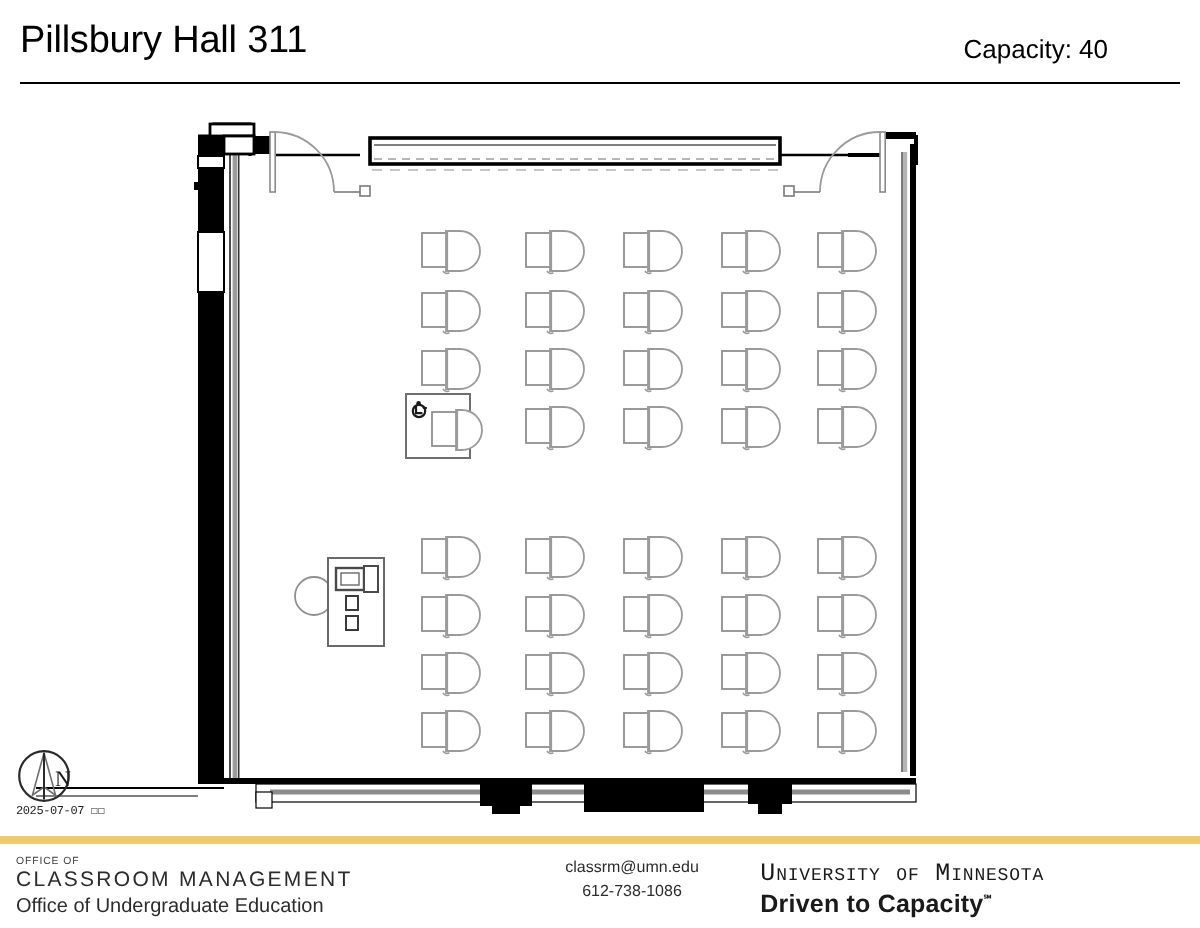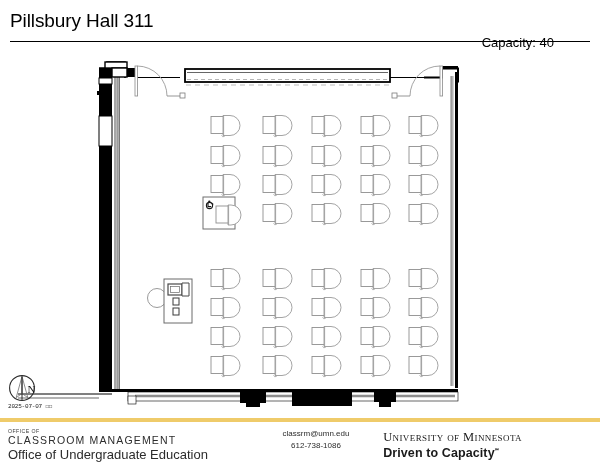--- a/index.html
+++ b/index.html
@@ -25,21 +25,21 @@
   #room-title {
     position: absolute;
     left: 10px; top: 10px;
     font-size: 19px;
     font-weight: 400;
     letter-spacing: -0.1px;
     white-space: nowrap;
   }
   #capacity-label {
     position: absolute;
-    right: 10px; top: 35px;
+    right: 10px; top: 17px;
     font-size: 13px;
     white-space: nowrap;
   }
   #header-rule {
     position: absolute;
     left: 10px; top: 41px;
     width: 580px; height: 1px;
     background: #000;
   }
 
@@ -74,21 +74,21 @@
     display: block;
   }
   .ocm-main {
     font-size: 10.5px;
     letter-spacing: 1.15px;
     color: #2c2c2c;
     display: block;
     white-space: nowrap;
   }
   .ocm-sub {
-    font-size: 13px;
+    font-size: 10px;
     color: #2c2c2c;
     display: block;
     white-space: nowrap;
     margin-top: 1px;
   }
   #footer-contact {
     position: absolute;
     left: 0; top: 10px;
     width: 600px;
     text-align: center;
@@ -97,21 +97,21 @@
     color: #2c2c2c;
     margin-left: 16px;
   }
   #footer-contact span { display: block; }
   #footer-right {
     position: absolute;
     right: 14px; top: 12px;
     text-align: left;
   }
   #umn-wordmark {
-    font-family: Liberation Serif, serif;
+    font-family: Liberation Mono, monospace;
     font-size: 12.5px;
     font-variant: small-caps;
     letter-spacing: 0.4px;
     color: #1a1a1a;
     white-space: nowrap;
     display: block;
   }
   #umn-tagline {
     font-size: 12.5px;
     font-weight: bold;

